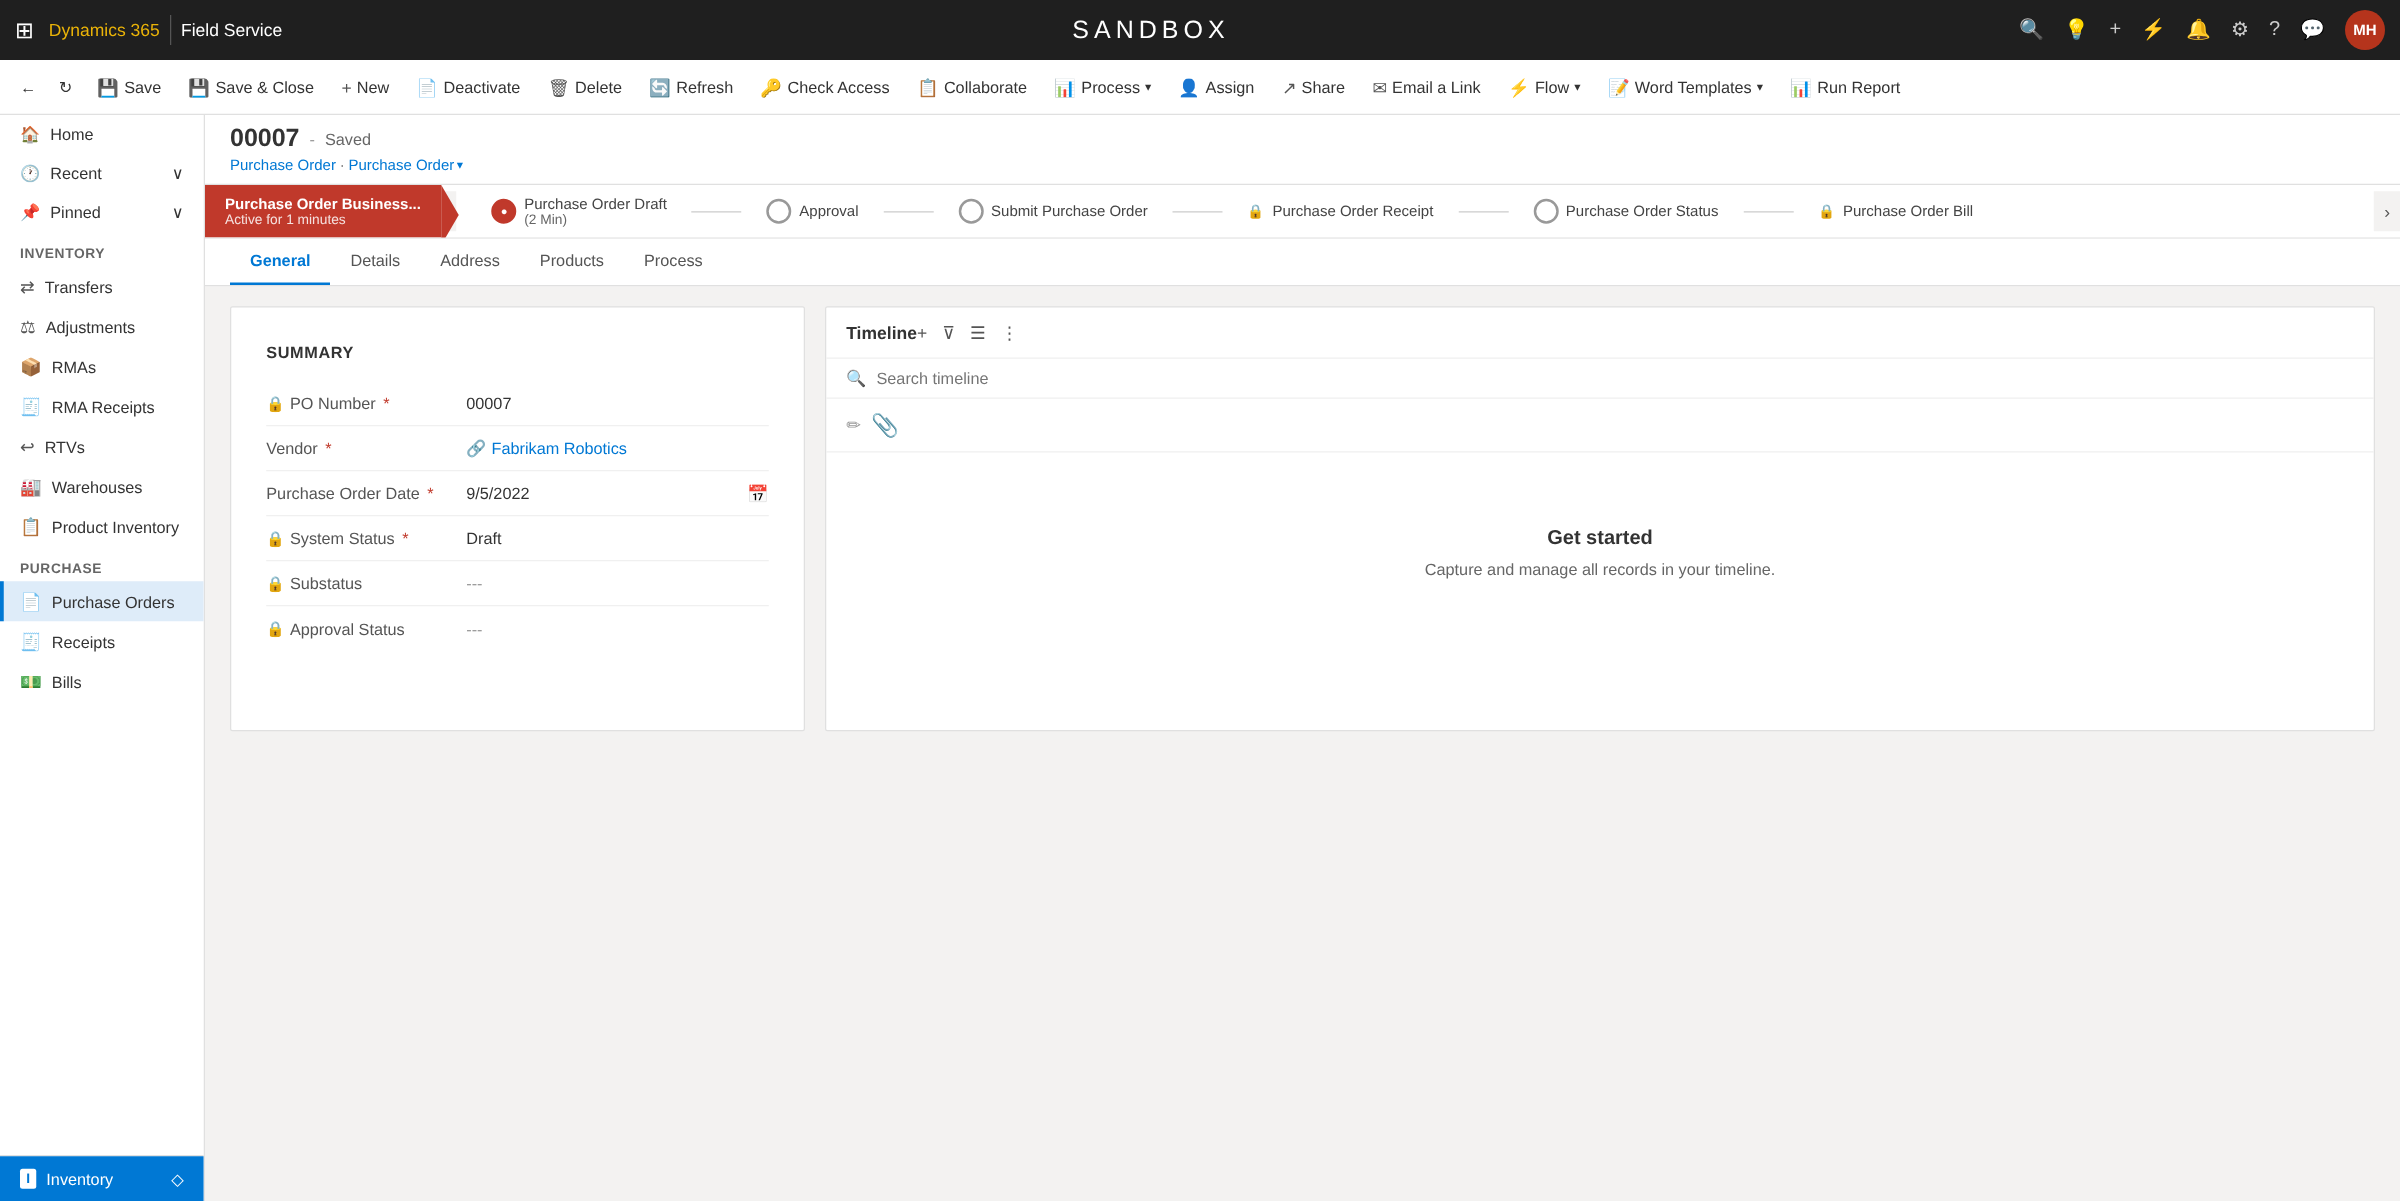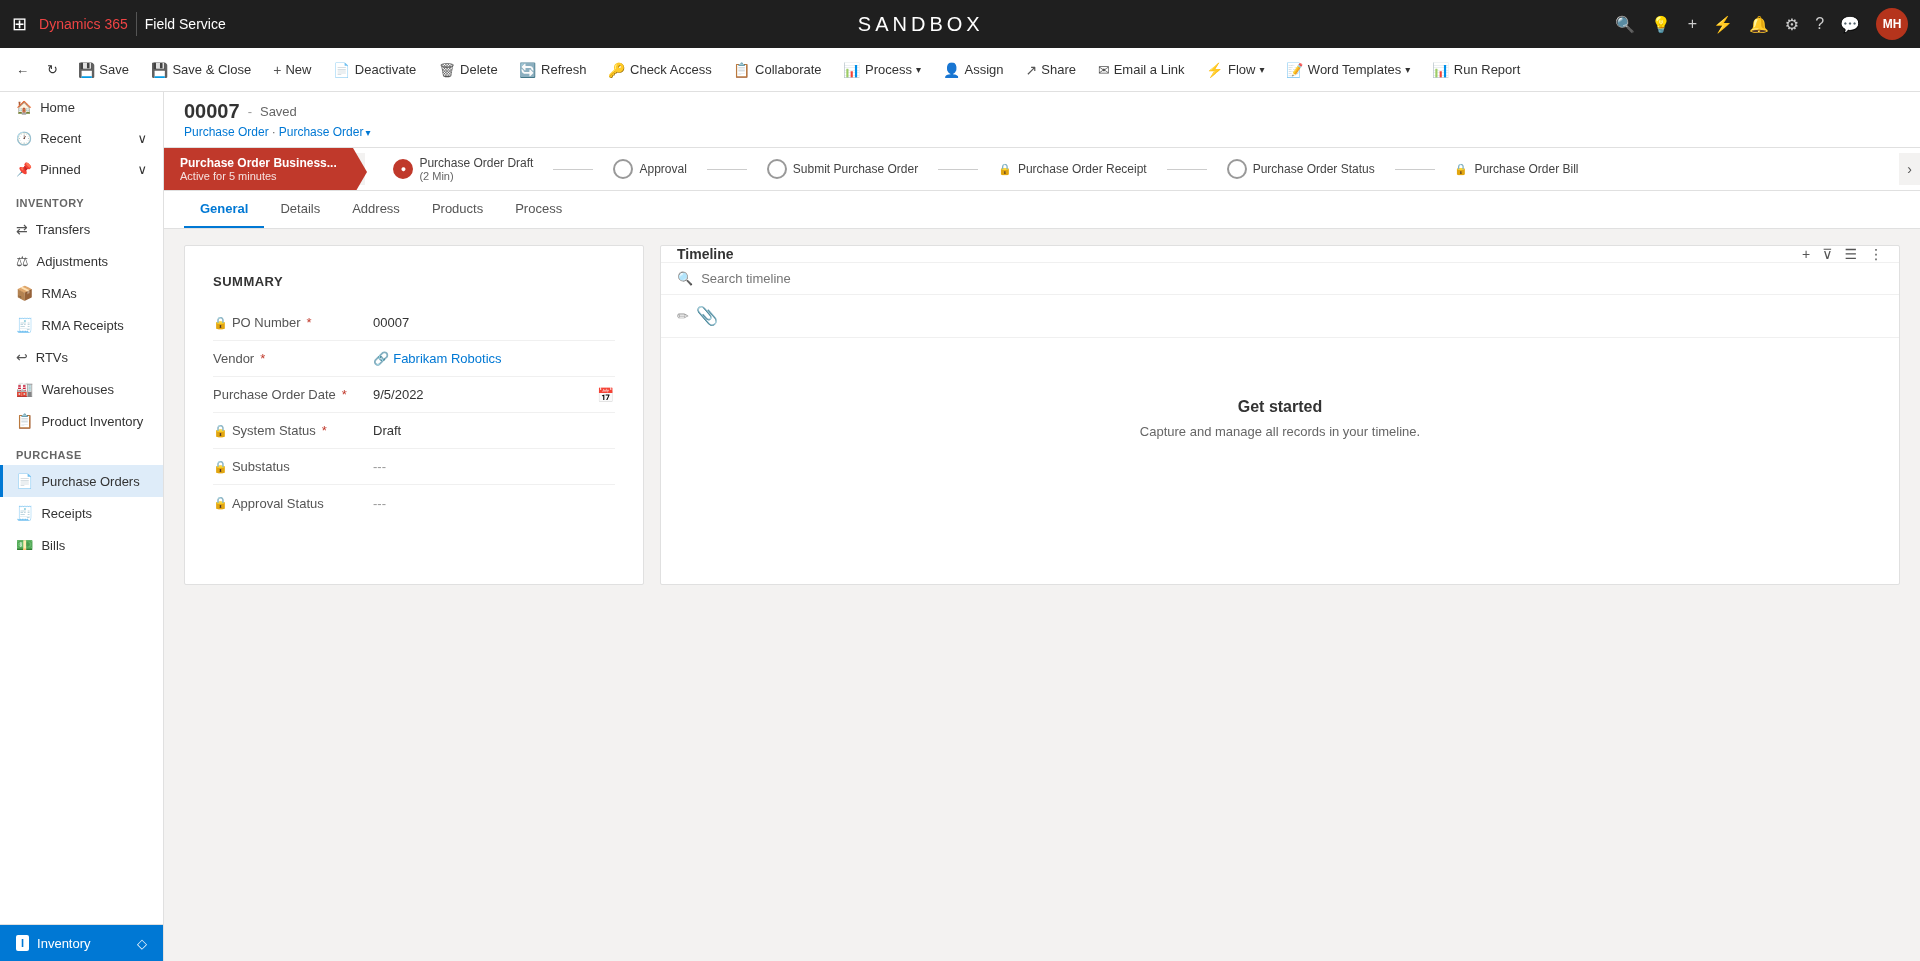--- a/index.html
+++ b/index.html
@@ -168,22 +168,22 @@
     .field-icon { font-size: 12px; color: #777; }
     .calendar-icon { font-size: 14px; color: #777; cursor: pointer; }
 
     
     .timeline-card {
       background: #fff; border: 1px solid #e0e0e0;
       border-radius: 2px; flex: 1; padding: 0;
       min-height: 340px;
     }
     .timeline-header {
-      display: flex; align-items: center; justify-content: space-between;
-      padding: 0 16px; border-bottom: 1px solid #f0f0f0;
+      display: flex; align-items: center; 
+      padding: 12px 16px; border-bottom: 1px solid #f0f0f0;
     }
     .timeline-title { font-size: 14px; font-weight: 600; }
     .timeline-header-icons { display: flex; align-items: center; gap: 12px; }
     .tl-icon { font-size: 14px; color: #555; cursor: pointer; }
     .timeline-search {
       display: flex; align-items: center; gap: 8px;
       padding: 8px 16px; border-bottom: 1px solid #f0f0f0;
     }
     .timeline-search-input {
       flex: 1; border: none; outline: none; font-size: 13px; color: #333;
@@ -203,21 +203,21 @@
     }
     .timeline-empty-title { font-size: 16px; font-weight: 600; color: #333; margin-bottom: 8px; }
     .timeline-empty-desc { font-size: 13px; color: #666; }
   </style>
 </head>
 <body>
 
 <div class="top-nav">
   <span class="top-nav-waffle">⊞</span>
   <div class="top-nav-brand">
-    <span style="font-size:14px;color:#ef4444;">Dynamics 365</span>
+    <span style="font-size:14px;color:#eab308;">Dynamics 365</span>
     <div class="top-nav-separator"></div>
     <span style="font-size:14px;">Field Service</span>
   </div>
   <div class="top-nav-center">SANDBOX</div>
   <div class="top-nav-icons">
     <span class="top-nav-icon">🔍</span>
     <span class="top-nav-icon">💡</span>
     <span class="top-nav-icon">+</span>
     <span class="top-nav-icon">⚡</span>
     <span class="top-nav-icon">🔔</span>
@@ -393,21 +393,21 @@
         <a style="display:flex;align-items:center;gap:2px;">
           <span>Purchase Order</span>
           <span style="font-size:10px;">▾</span>
         </a>
       </div>
     </div>
 
     <div class="process-bar">
       <div class="process-active-stage">
         <span class="process-stage-name">Purchase Order Business...</span>
-        <span class="process-stage-time">Active for 5 minutes</span>
+        <span class="process-stage-time">Active for 1 minutes</span>
       </div>
       <button class="process-collapse">‹</button>
       <div class="process-stages">
 
         <div class="process-stage">
           <div class="stage-circle active-fill" style="background:#c0392b;border-color:#c0392b;">
             <span style="color:#fff;font-size:9px;">●</span>
           </div>
           <div>
             <div class="stage-label">Purchase Order Draft</div>

